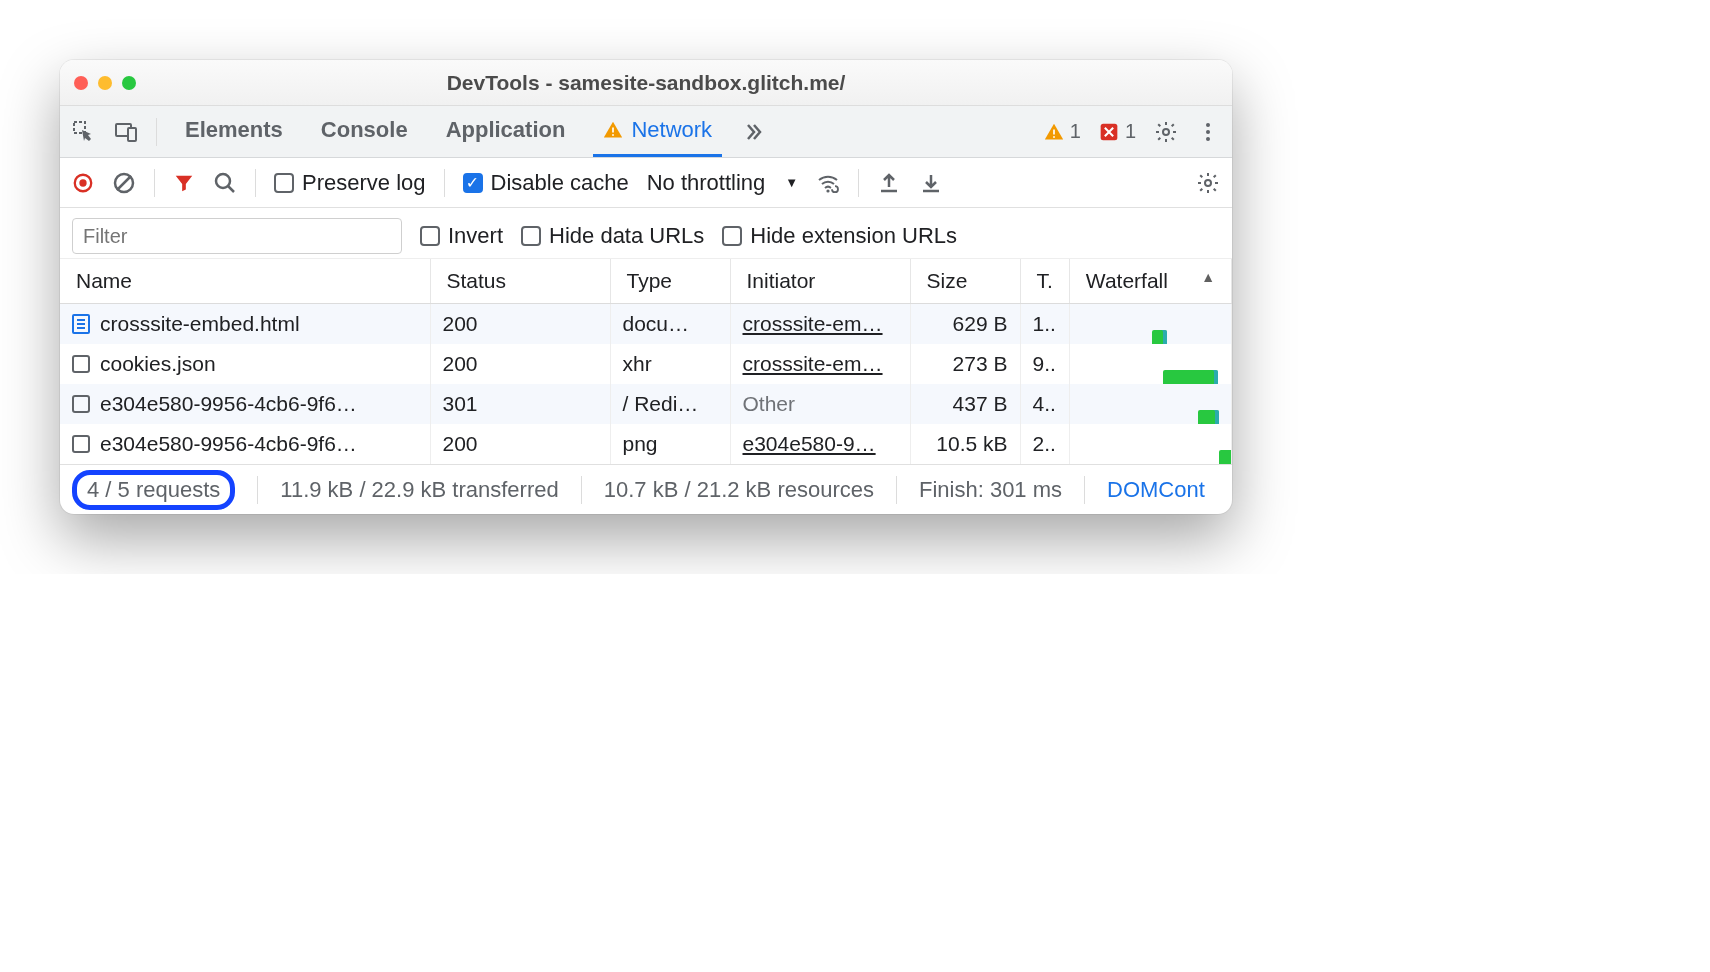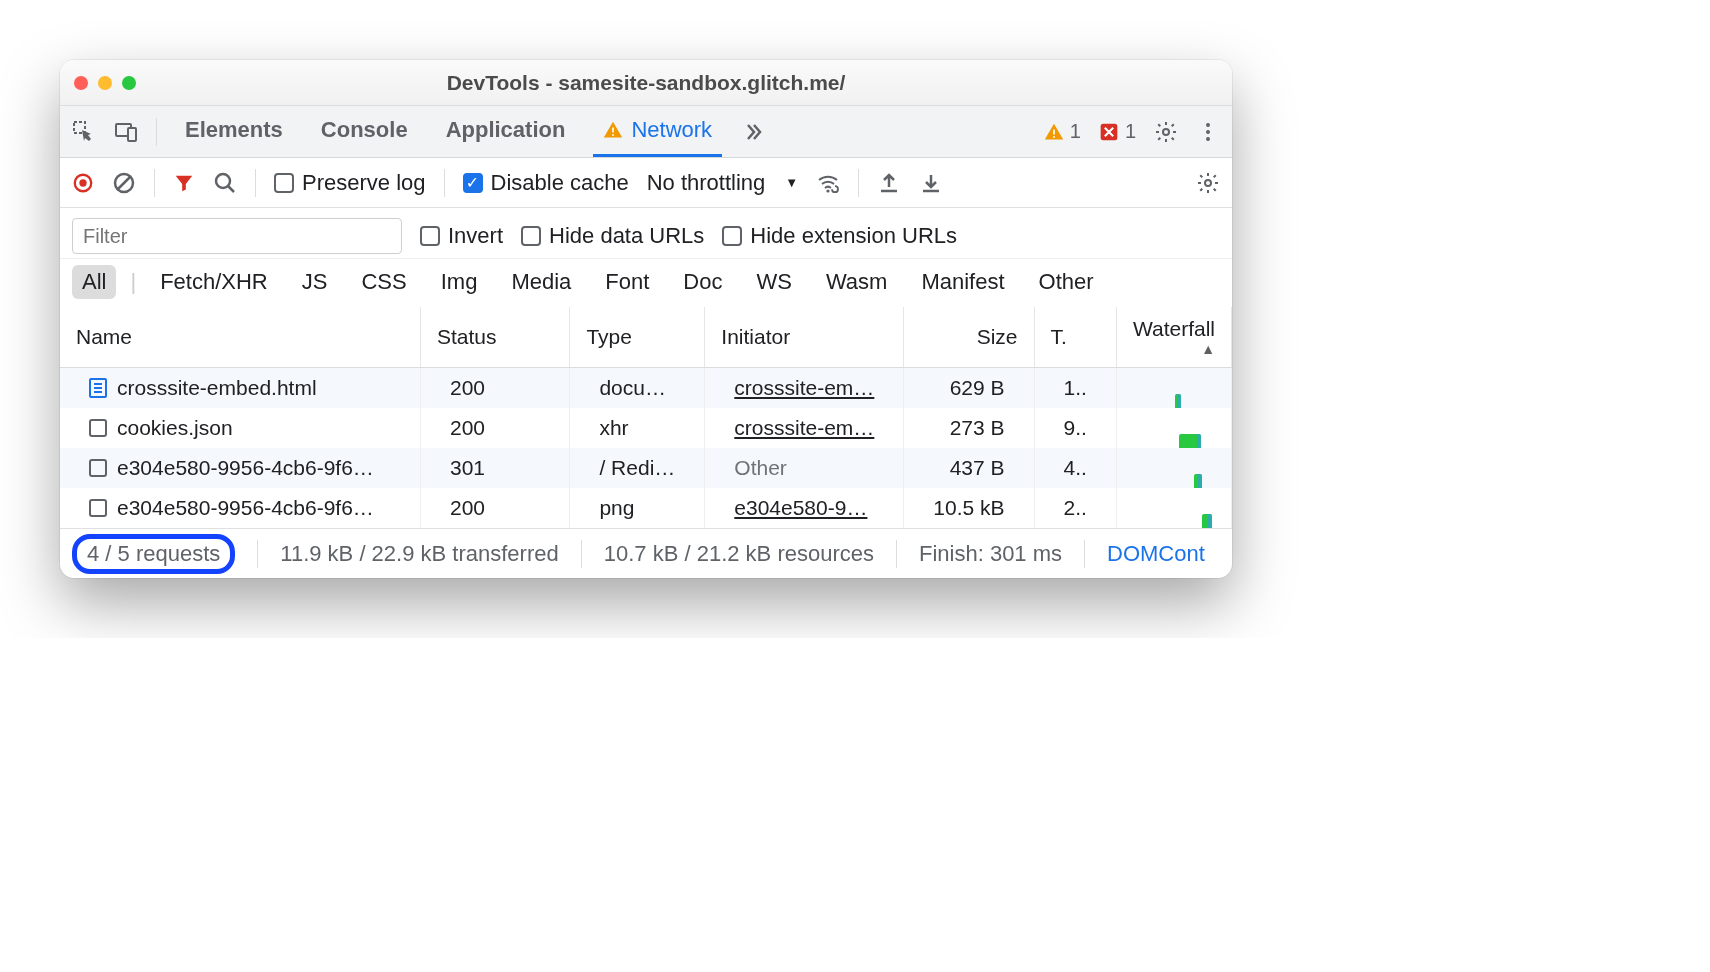--- a/index.html
+++ b/index.html
@@ -63,21 +63,21 @@
   .typerow{
     display:flex; align-items:center; gap:14px; flex-wrap:wrap;
     padding:6px 12px 8px 12px;
   }
   .pill{ font-size:22px; color:#202124; padding:4px 10px; border-radius:6px; cursor:pointer;}
   .pill.active{ background:#dcdcdd;}
   .optrow{ display:flex; align-items:center; gap:16px; padding:6px 12px 14px 12px; border-bottom:1px solid #e0e0e0;}
   .hl { border:5px solid #1443ff; border-radius:18px; padding:2px 10px;}
   .table{ width:100%; border-collapse:collapse; font-size:21px;}
   .table th{ text-align:left; font-weight:400; color:#202124; padding:10px 16px; border-bottom:1px solid #dcdcdc; border-right:1px solid #e6e6e6; background:#fff;}
-  .table td{ padding:8px 29px; border-right:1px solid #eee; white-space:nowrap; overflow:hidden; text-overflow:ellipsis;}
+  .table td{ padding:8px 12px; border-right:1px solid #eee; white-space:nowrap; overflow:hidden; text-overflow:ellipsis;}
   .table tbody tr:nth-child(odd){ background:#f5f8fd;}
   .table tbody tr:nth-child(even){ background:#fff;}
   .namecell{ display:flex; align-items:center; gap:10px;}
   .docicon{ width:18px; height:20px; border:2px solid #1a73e8; border-radius:2px; position:relative;}
   .docicon::before{content:""; position:absolute; left:3px; right:3px; top:3px; height:2px; background:#1a73e8; box-shadow:0 4px 0 #1a73e8, 0 8px 0 #1a73e8;}
   .sqicon{ width:18px; height:18px; border:2px solid #5f6368; border-radius:3px;}
   .link{ color:#202124; text-decoration: underline; cursor:pointer;}
   .muted{color:#6f7277;}
   .wf-cell{ position:relative; height:100%;}
   .wf-bar{ position:absolute; top:6px; height:20px; background:#28c840; border-radius:2px; box-shadow: inset -4px 0 0 rgba(44,160,220,.7);}
@@ -245,54 +245,39 @@
     <label class="chk">
         <span class="chkbox"></span>
         <span>Hide data URLs</span>
       </label>
     <label class="chk">
         <span class="chkbox"></span>
         <span>Hide extension URLs</span>
       </label>
   </div>
 
-  <div class="typerow">
-    <span class="pill active">All</span>
-    <span style="color:#ccc">|</span>
-    <span class="pill">Fetch/XHR</span>
-    <span class="pill">JS</span>
-    <span class="pill">CSS</span>
-    <span class="pill">Img</span>
-    <span class="pill">Media</span>
-    <span class="pill">Font</span>
-    <span class="pill">Doc</span>
-    <span class="pill">WS</span>
-    <span class="pill">Wasm</span>
-    <span class="pill">Manifest</span>
-    <span class="pill">Other</span>
-  </div>
 
 
   <table class="table">
     <colgroup>
         <col style="width:370px">
         <col style="width:180px">
         <col style="width:120px">
         <col style="width:180px">
         <col style="width:110px">
         <col style="width:46px">
         <col>
       </colgroup>
     <thead>
       <tr>
         <th>Name</th>
         <th>Status</th>
         <th>Type</th>
         <th>Initiator</th>
-        <th style="text-align:right;">Size</th>
+        <th style="">Size</th>
         <th>T.</th>
         <th><span>Waterfall</span><span class="sort-asc" style="float:right">▲</span></th>
       </tr>
     </thead>
     <tbody id="tbody">
         <tr>
           <td>
             <div class="namecell">
               <span class="docicon"></span>
               <span>crosssite-embed.html</span>

